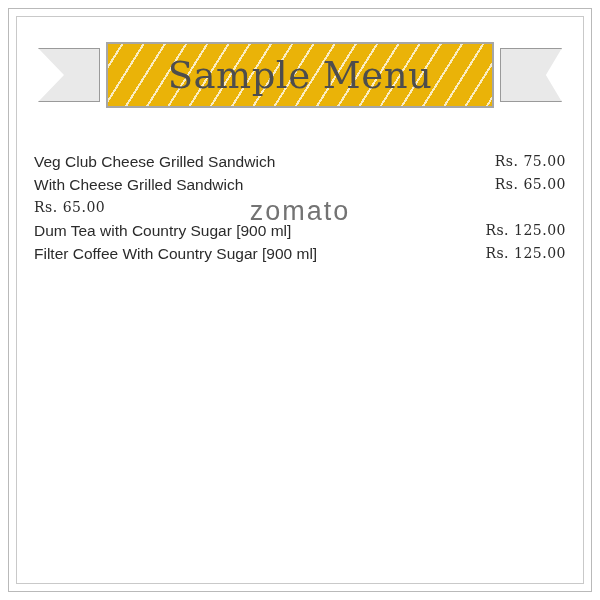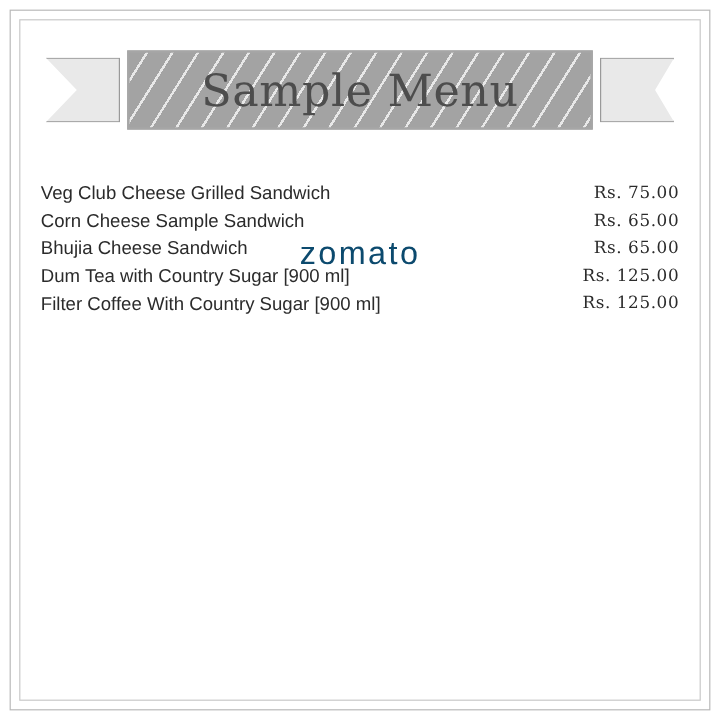--- a/index.html
+++ b/index.html
@@ -67,21 +67,21 @@
     right: 0;
     clip-path: polygon(0 0, 100% 0, 74% 50%, 100% 100%, 0 100%);
   }
 
   .banner {
     position: absolute;
     left: 68px;
     right: 68px;
     top: 0;
     height: 66px;
-    background: #a3a3a3;
+    background: #eab308;
     border: 2px solid #a6a6a6;
     box-sizing: border-box;
     display: flex;
     align-items: center;
     justify-content: center;
     overflow: hidden;
   }
   .banner::before {
     content: "";
     position: absolute;
@@ -110,21 +110,21 @@
 
   
   .watermark {
     position: absolute;
     left: 0;
     right: 0;
     top: 196px;
     text-align: center;
     font-family: "Liberation Sans", sans-serif;
     font-size: 27px;
-    color: #0c4a6e;
+    color: #737373;
     letter-spacing: 2px;
     user-select: none;
     pointer-events: none;
   }
 
   
   .menu {
     position: absolute;
     left: 34px;
     right: 34px;
@@ -170,26 +170,25 @@
   <div class="watermark">zomato</div>
 
   <div class="menu">
 
     <div class="menu-row">
       <span class="item-name">Veg Club Cheese Grilled Sandwich</span>
       <span class="item-price">Rs.  75.00</span>
     </div>
 
     <div class="menu-row">
-      <span class="item-name">Corn Cheese Sample Sandwich</span>
+      <span class="item-name">With Cheese Grilled Sandwich</span>
       <span class="item-price">Rs.  65.00</span>
     </div>
 
     <div class="menu-row">
-      <span class="item-name">Bhujia Cheese Sandwich</span>
       <span class="item-price">Rs.  65.00</span>
     </div>
 
     <div class="menu-row">
       <span class="item-name">Dum Tea with Country Sugar [900 ml]</span>
       <span class="item-price">Rs. 125.00</span>
     </div>
 
     <div class="menu-row">
       <span class="item-name">Filter Coffee With Country Sugar [900 ml]</span>

